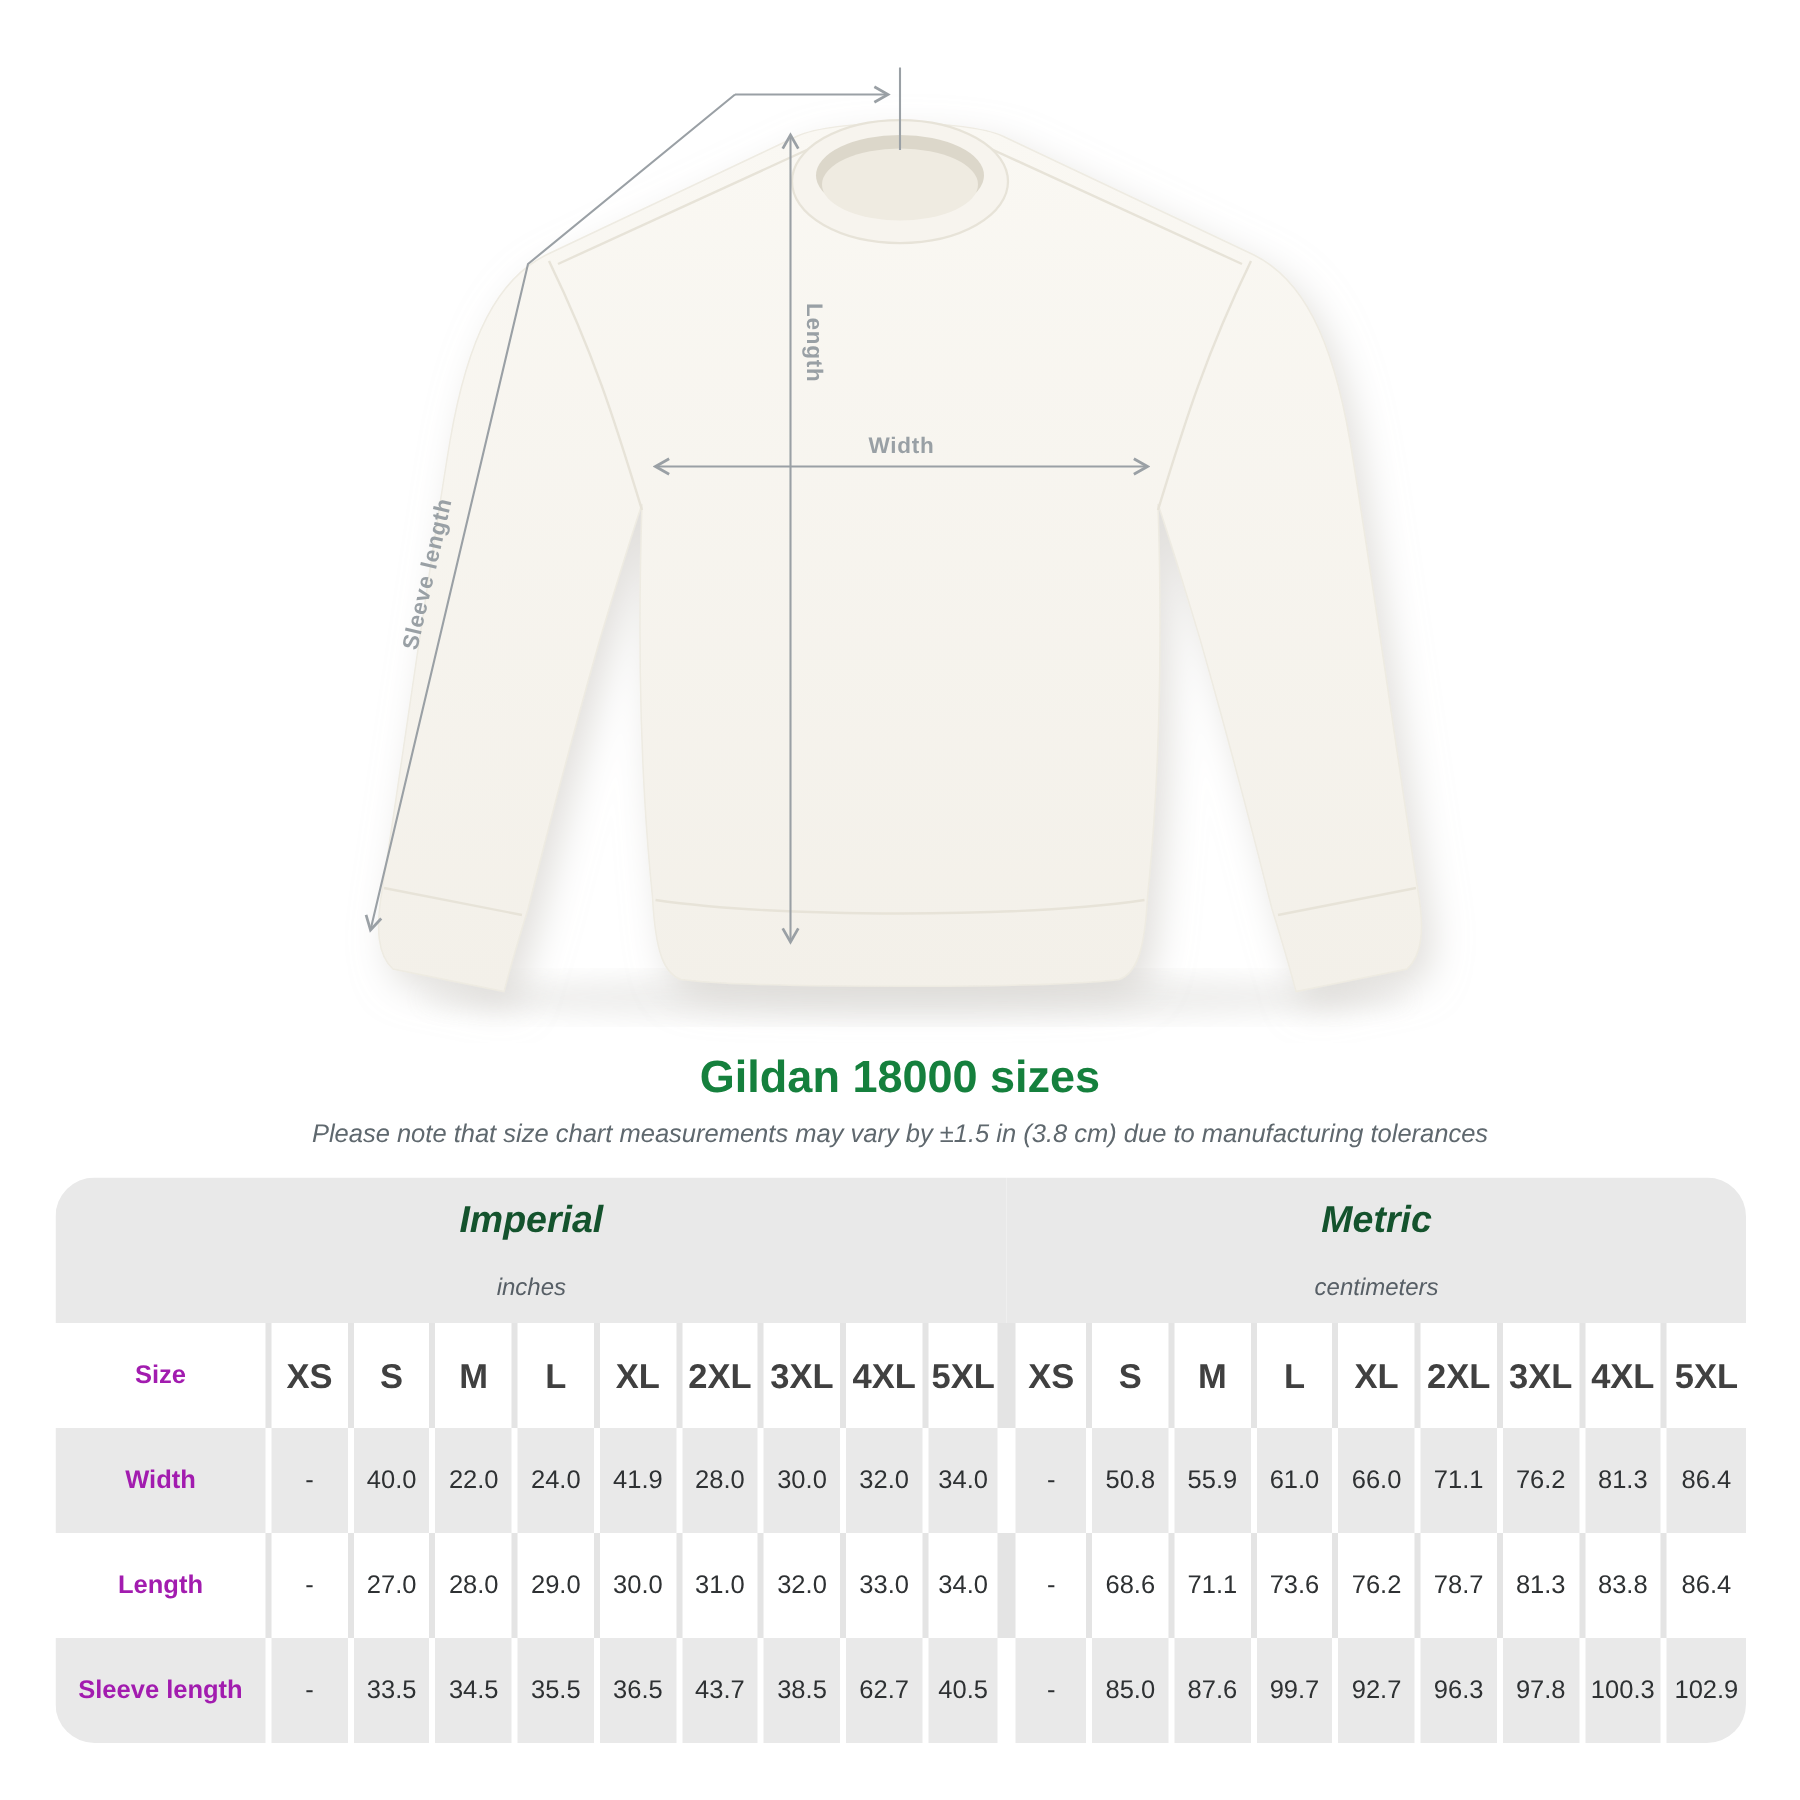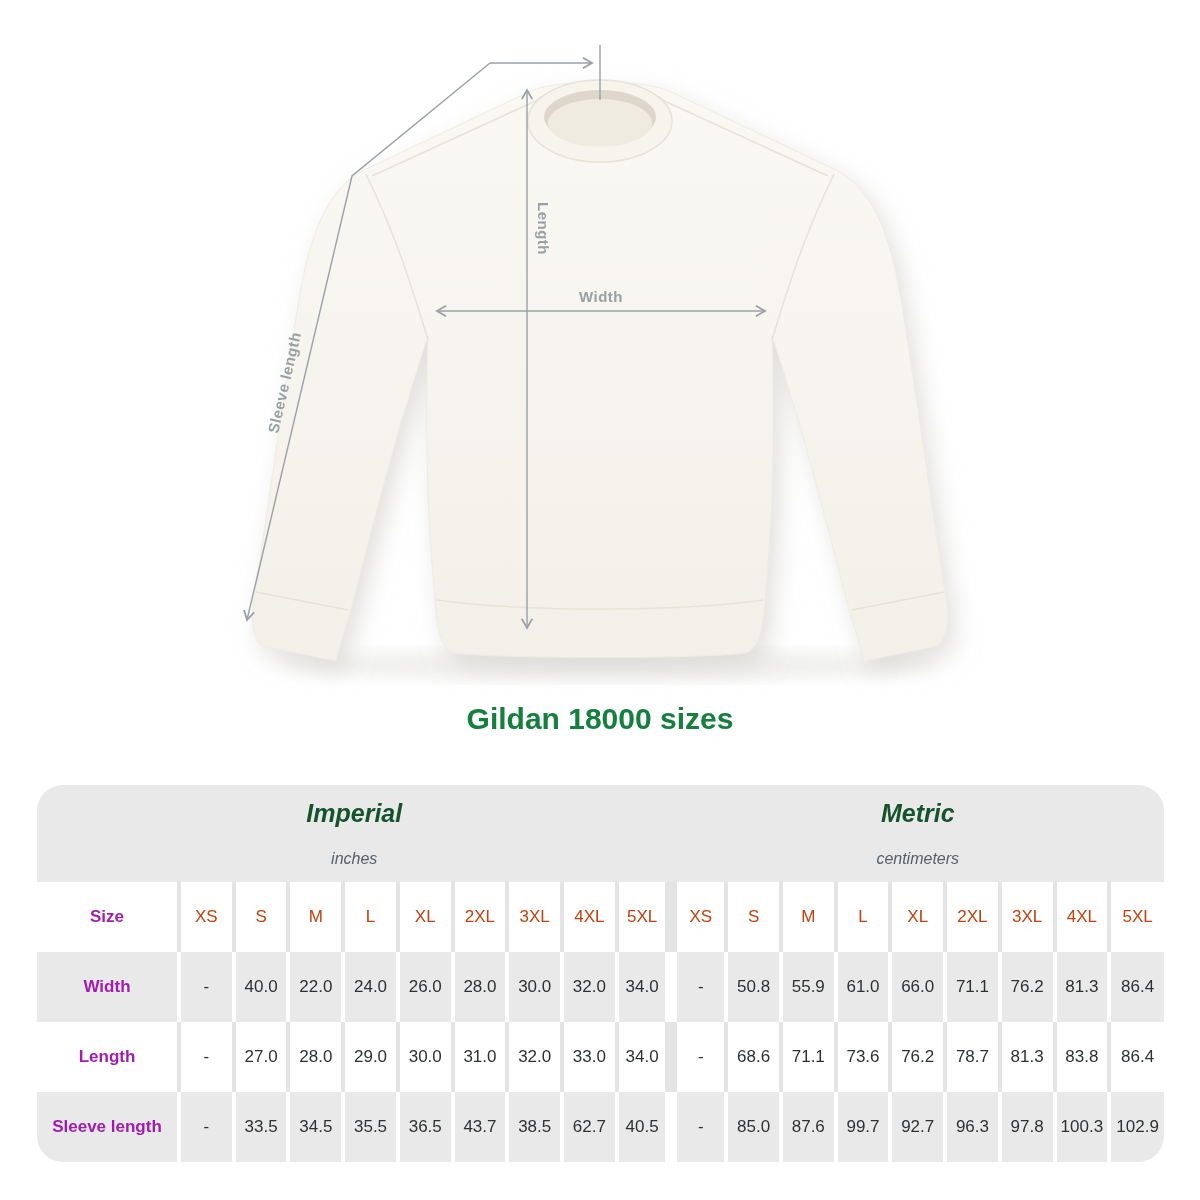--- a/index.html
+++ b/index.html
@@ -22,21 +22,21 @@
   .tbl-wrap{position:absolute;left:37px;top:785px;width:1127px;border-radius:26px;
             overflow:hidden;}
   table.tbl{width:100%;border-collapse:collapse;table-layout:fixed;}
   .tbl col.c-label{width:142px;}
   .tbl td,.tbl th{text-align:center;vertical-align:middle;padding:0;font-weight:normal;}
   tr.units-row{height:97px;}
   tr.units-row td{background:#e9e9e9;}
   .unit-name{font-size:25px;font-weight:bold;font-style:italic;color:#14532d;}
   .unit-sub{font-size:16px;font-style:italic;color:#575f66;margin-top:22px;}
   tr.sizes-row{height:70px;}
-  tr.sizes-row th{background:#ffffff;color:#c2410c;font-size:17px;font-weight:normal;}
+  tr.sizes-row th{background:#ffffff;color:#404040;font-size:23px;font-weight:bold;}
   tr.sizes-row th + th{border-left:4px solid #e4e4e4;}
   tr.data-row{height:70px;}
   tr.data-row td{font-size:17px;color:#2e3133;}
   tr.r-white td{background:#ffffff;}
   tr.r-white td + td{border-left:4px solid #e4e4e4;}
   tr.r-gray td{background:#e9e9e9;}
   tr.r-gray td + td{border-left:4px solid #ffffff;}
   .tbl .row-label{font-weight:bold;color:#a21caf;font-size:17px;}
   .tbl .m-start{border-left-width:12px !important;}
 </style>
@@ -115,20 +115,21 @@
         <line x1="437" y1="311" x2="765" y2="311" marker-start="url(#arr)" marker-end="url(#arr)"></line>
       </g>
 
       <text class="dim-label" transform="translate(538,202) rotate(90)">Length</text>
       <text class="dim-label" x="601" y="302" text-anchor="middle">Width</text>
       <text class="dim-label" transform="translate(278,434) rotate(-77)">Sleeve length</text>
     </svg>
   </div>
 
   <div class="title">Gildan 18000 sizes</div>
+  <div class="subtitle">Please note that size chart measurements may vary by ±1.5 in (3.8 cm) due to manufacturing tolerances</div>
 
   <div class="tbl-wrap">
     <table class="tbl">
       <colgroup>
         <col class="c-label">
         <col>
           <col>
           <col>
           <col>
           <col>
@@ -180,21 +181,21 @@
         <th>4XL</th>
         <th>5XL</th>
       </tr>
 
       <tr class="data-row r-gray">
         <td class="row-label">Width</td>
         <td>-</td>
         <td>40.0</td>
         <td>22.0</td>
         <td>24.0</td>
-        <td>26.0</td>
+        <td>41.9</td>
         <td>28.0</td>
         <td>30.0</td>
         <td>32.0</td>
         <td>34.0</td>
         <td class="m-start">-</td>
         <td>50.8</td>
         <td>55.9</td>
         <td>61.0</td>
         <td>66.0</td>
         <td>71.1</td>

